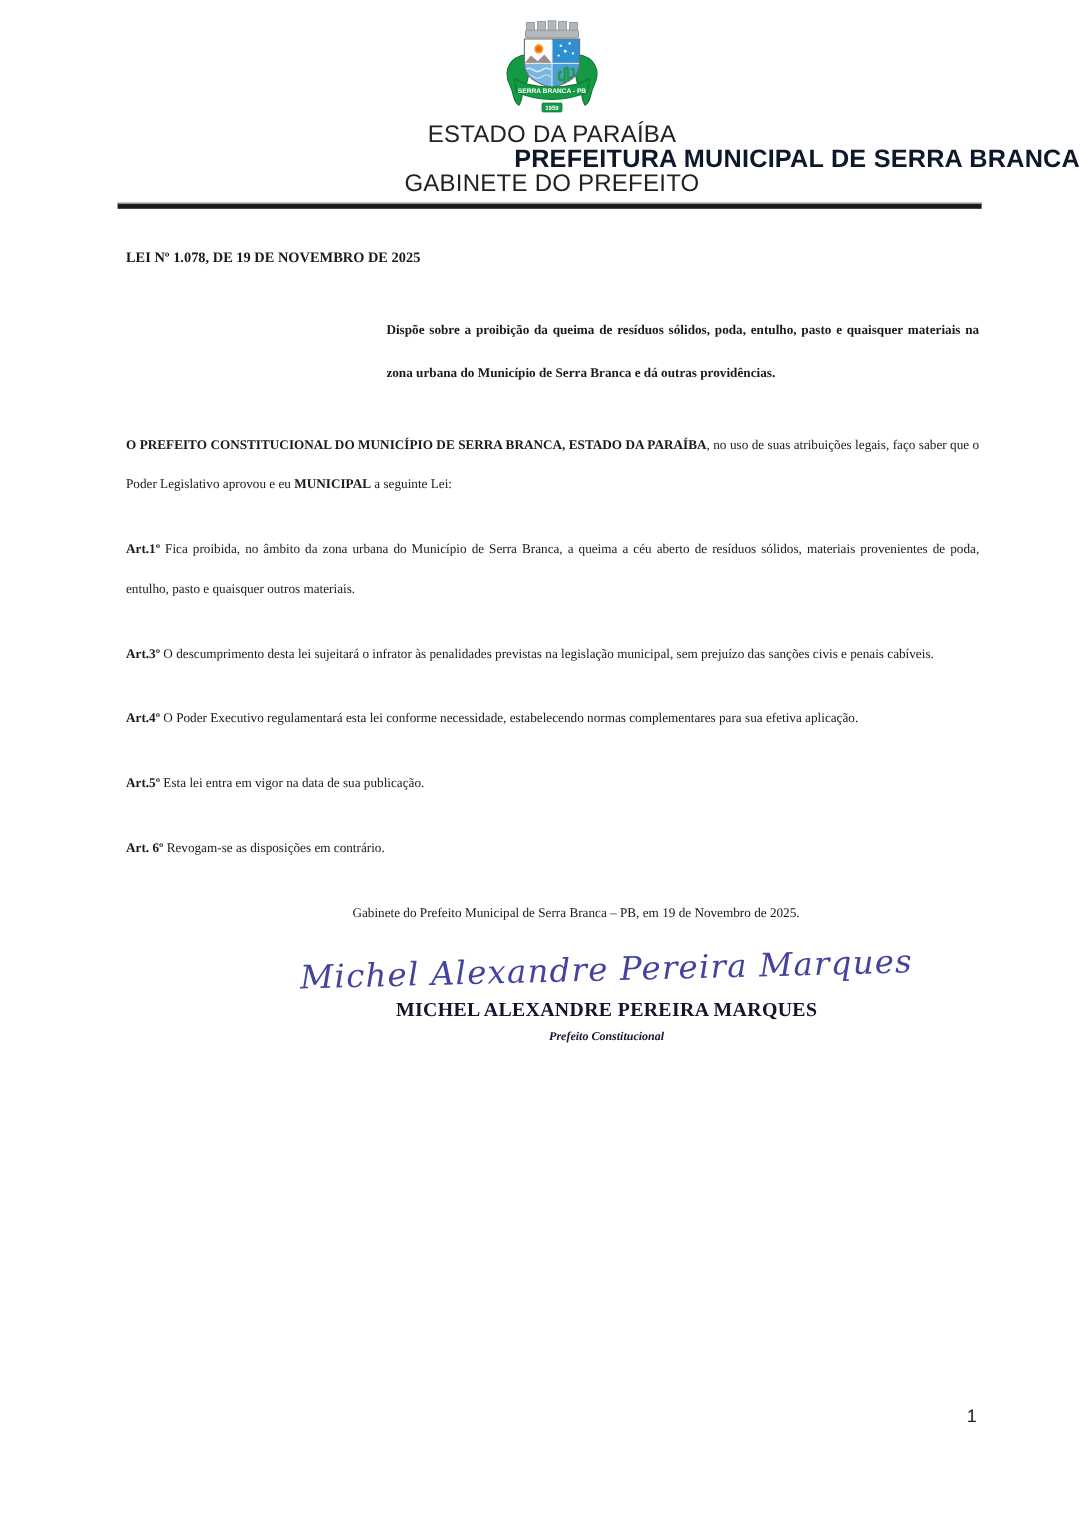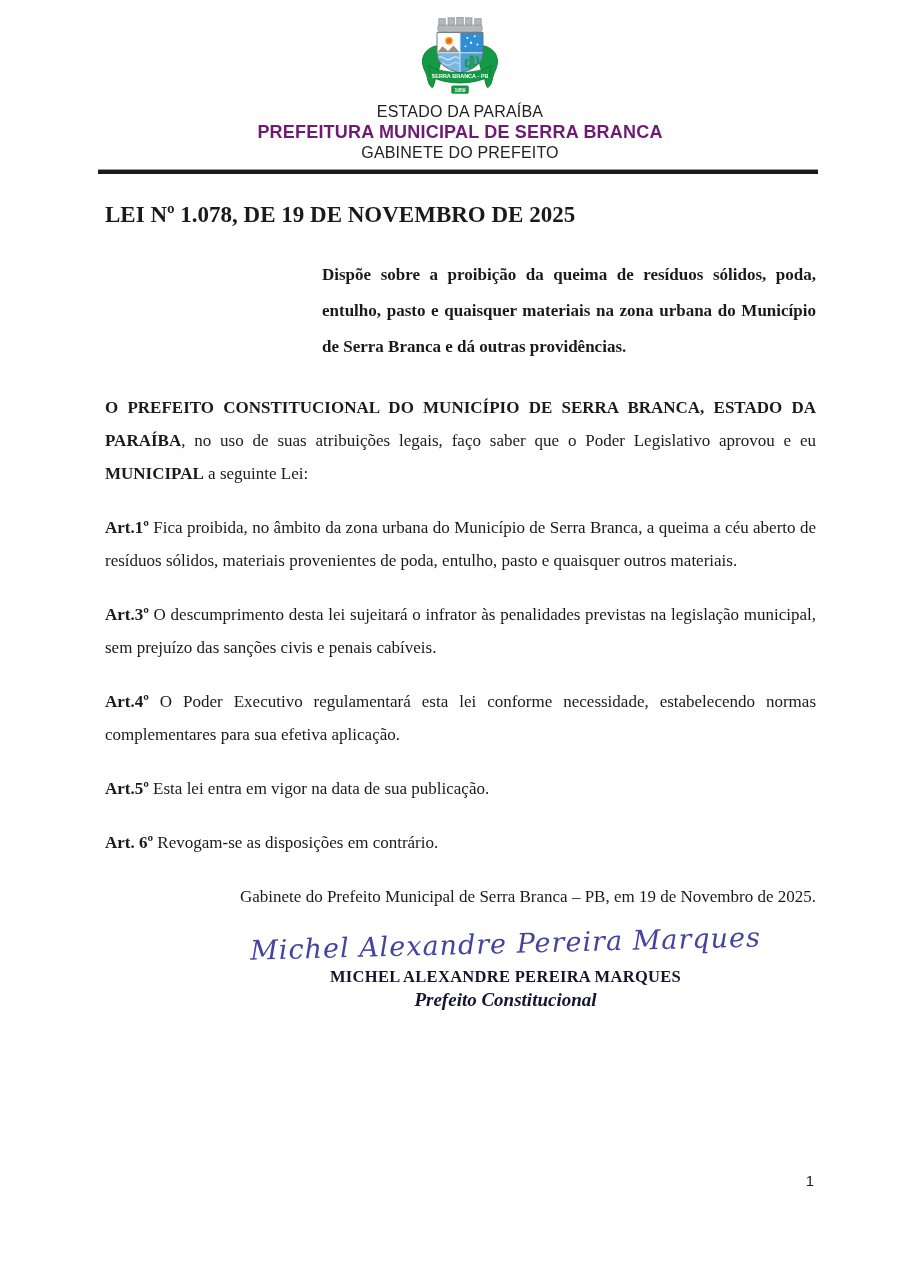--- a/index.html
+++ b/index.html
@@ -12,46 +12,46 @@
     overflow:hidden;
   }
   
   .letterhead{
     padding-top:14px;
     text-align:center;
     font-family:"Liberation Sans","DejaVu Sans",sans-serif;
     padding-left:20px; 
   }
   .crest-wrap{line-height:0;margin-bottom:4px;}
-  .lh-line1,.lh-line3{font-size:16px;letter-spacing:.2px;color:#222;line-height:20px;}
-  .lh-line2{font-size:18px;font-weight:bold;letter-spacing:.2px;color:#701a75;line-height:21px;}
+  .lh-line1,.lh-line3{font-size:20px;letter-spacing:.2px;color:#222;line-height:20px;}
+  .lh-line2{font-size:21px;font-weight:bold;letter-spacing:.2px;color:#0f172a;line-height:21px;text-align:right;}
   .header-rule{
     margin-left:98px;
     width:720px;height:4px;
     background:#1b1b1b;
     border-top:1px solid #9a9a9a;
     margin-top:6px;
   }
   
   main{padding:24px 84px 0 105px;}
-  p{margin:0;font-size:17px;line-height:33px;text-align:justify;}
-  .law-title{font-weight:bold;font-size:23px;text-align:left;margin-bottom:26px;}
+  p{margin:0;font-size:11px;line-height:33px;text-align:justify;}
+  .law-title{font-weight:bold;font-size:12px;text-align:left;margin-bottom:26px;}
   .ementa{
     margin-left:217px;
     font-weight:bold;
     line-height:36px;
     margin-bottom:26px;
   }
   .preamble{margin-bottom:21px;}
   .article{margin-bottom:21px;}
   .article .lead{font-weight:bold;}
   .art5{}
   .art6{}
   .bold{font-weight:bold;}
-  .closing{margin-left:39px;text-align:right;}
+  .closing{margin-left:39px;text-align:center;}
   
   .signature{
     position:relative;
     left:45px;
     margin-top:10px;
     text-align:center;
   }
   .handwriting{
     font-family:"DejaVu Serif","Liberation Serif",serif;
     font-style:italic;
@@ -65,21 +65,21 @@
   .sig-name{
     font-weight:bold;
     font-size:16.5px;
     line-height:24px;
     color:#14142e;
     letter-spacing:.3px;
   }
   .sig-role{
     font-weight:bold;
     font-style:italic;
-    font-size:19px;
+    font-size:10px;
     line-height:22px;
     color:#14142e;
   }
   
   .page-number{
     position:absolute;
     top:1172px;right:86px;
     font-family:"Liberation Sans","DejaVu Sans",sans-serif;
     font-size:15px;color:#222;
   }

